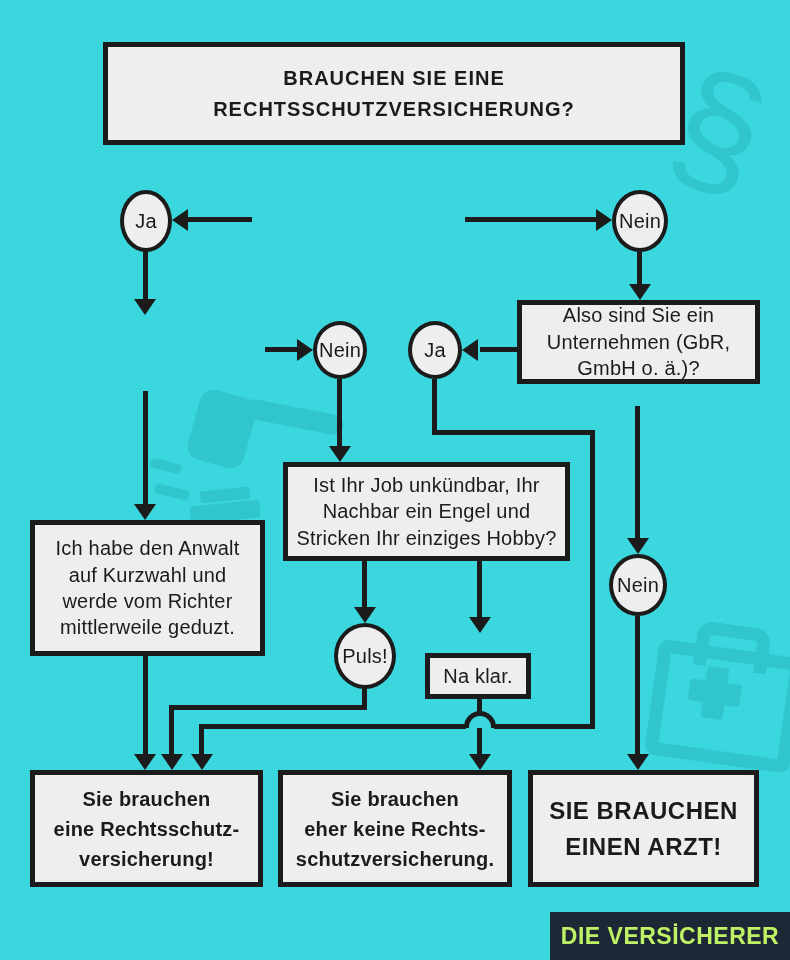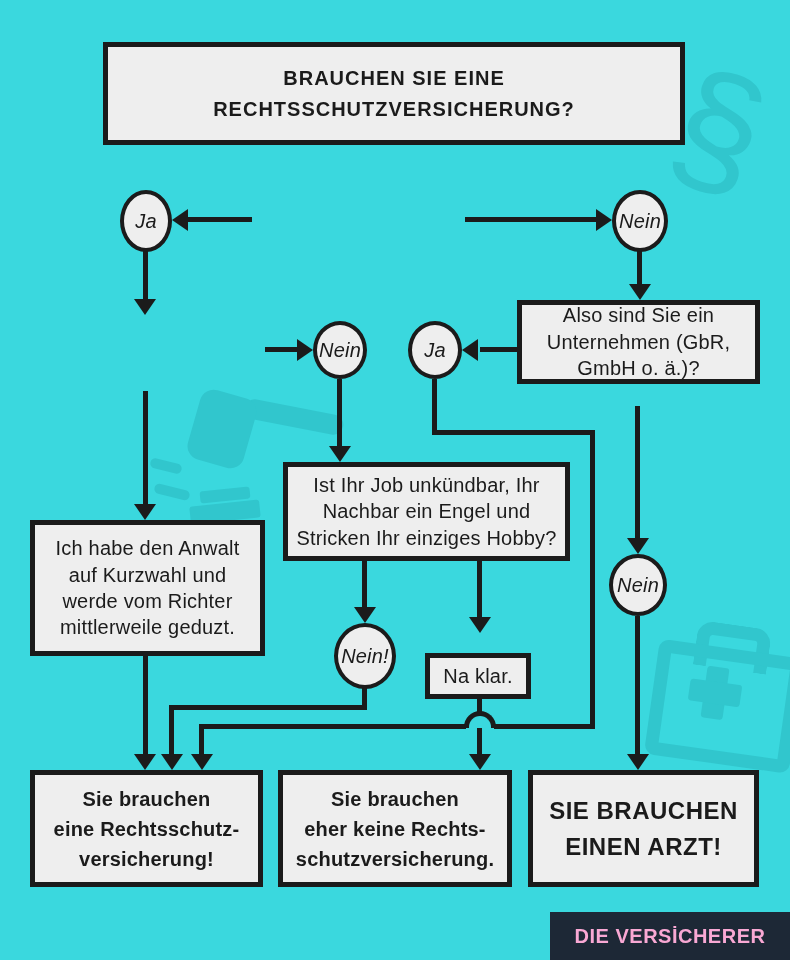--- a/index.html
+++ b/index.html
@@ -35,21 +35,21 @@
   .ah-left{border-top:11px solid transparent;border-bottom:11px solid transparent;border-right:16px solid #1b1b1b;}
   .ah-right{border-top:11px solid transparent;border-bottom:11px solid transparent;border-left:16px solid #1b1b1b;}
   .arc{position:absolute;z-index:1;width:32px;height:17px;background:#3ad8de;
     border:5px solid #1b1b1b;border-bottom:none;border-radius:16px 16px 0 0;box-sizing:border-box;}
   
   .node{
     position:absolute;z-index:2;background:#eeeeee;border:5px solid #1b1b1b;
     box-sizing:border-box;display:flex;align-items:center;justify-content:center;
     text-align:center;white-space:pre-line;font-size:20px;line-height:1.32;letter-spacing:.2px;
   }
-  .circle{border-radius:50%;border-width:4px;font-style:italic;}
+  .circle{border-radius:50%;border-width:4px;}
   .bold{font-weight:bold;line-height:1.5;}
   #n-title{left:103px;top:42px;width:582px;height:103px;font-size:20px;font-weight:bold;
     letter-spacing:1px;line-height:1.55;}
   #n-puls{left:252px;top:197px;width:213px;height:46px;}
   #c-ja1{left:120px;top:190px;width:52px;height:62px;}
   #c-nein1{left:612px;top:190px;width:56px;height:62px;}
   #n-konflikte{left:33px;top:315px;width:232px;height:76px;}
   #c-nein2{left:313px;top:321px;width:54px;height:58px;}
   #c-ja2{left:408px;top:321px;width:54px;height:58px;}
   #n-unternehmen{left:517px;top:300px;width:243px;height:84px;}
@@ -57,21 +57,21 @@
   #n-anwalt{left:30px;top:520px;width:235px;height:136px;}
   #c-nein3{left:334px;top:623px;width:62px;height:66px;}
   #n-naklar{left:425px;top:633px;width:106px;height:46px;margin-top:20px;}
   #c-nein4{left:609px;top:554px;width:58px;height:62px;}
   #n-result-yes{left:30px;top:770px;width:233px;height:117px;}
   #n-result-no{left:278px;top:770px;width:234px;height:117px;}
   #n-result-arzt{left:528px;top:770px;width:231px;height:117px;font-size:24px;letter-spacing:.5px;}
   
   #logo{position:absolute;z-index:3;left:550px;top:912px;width:240px;height:48px;
     background:#1d2836;display:flex;align-items:center;justify-content:center;
-    color:#f9a8d4;font-weight:bold;font-size:20px;letter-spacing:.5px;}
+    color:#bef264;font-weight:bold;font-size:23px;letter-spacing:.5px;}
 </style>
 </head>
 <body>
 
 <div id="canvas">
 
   <div class="wm" id="wm-paragraph">§</div>
   <div class="wm" style="left:140px;top:385px;width:210px;height:140px;">
     <div id="gavel-handle"></div>
     <div id="gavel-head"></div>
@@ -150,21 +150,21 @@
   <div class="node" id="n-unternehmen">Also sind Sie ein
 Unternehmen (GbR,
 GmbH o. ä.)?</div>
   <div class="node" id="n-job">Ist Ihr Job unkündbar, Ihr
 Nachbar ein Engel und
 Stricken Ihr einziges Hobby?</div>
   <div class="node" id="n-anwalt">Ich habe den Anwalt
 auf Kurzwahl und
 werde vom Richter
 mittlerweile geduzt.</div>
-  <div class="node circle" id="c-nein3">Nein!</div>
+  <div class="node circle" id="c-nein3">Puls!</div>
   <div class="node" id="n-naklar">Na klar.</div>
   <div class="node circle" id="c-nein4">Nein</div>
   <div class="node bold" id="n-result-yes">Sie brauchen
 eine Rechtsschutz-
 versicherung!</div>
   <div class="node bold" id="n-result-no">Sie brauchen
 eher keine Rechts-
 schutzversicherung.</div>
   <div class="node bold" id="n-result-arzt">SIE BRAUCHEN
 EINEN ARZT!</div>

